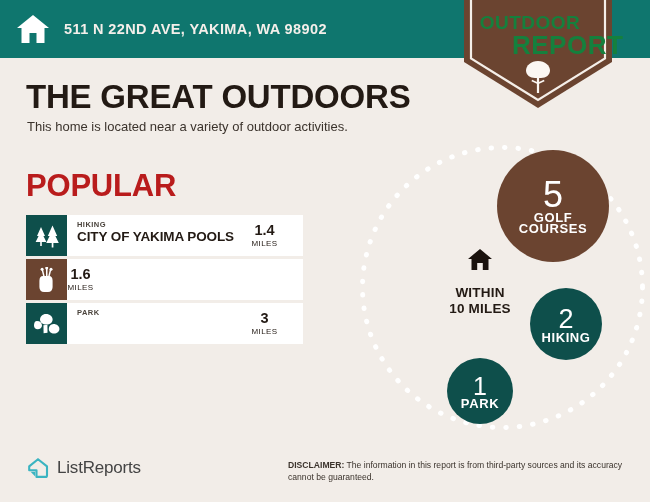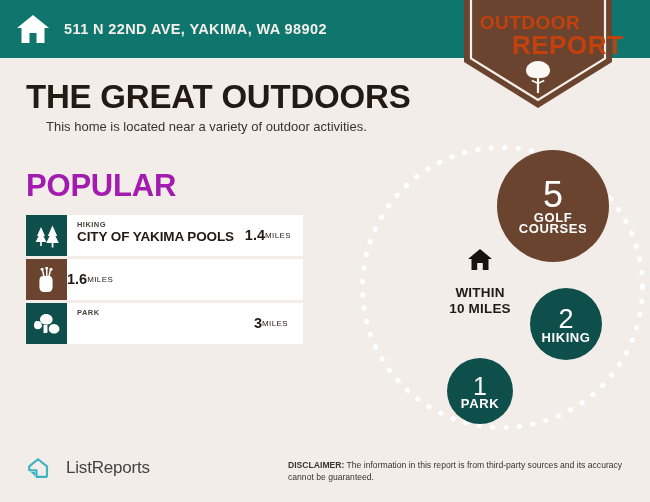--- a/index.html
+++ b/index.html
@@ -23,38 +23,38 @@
     letter-spacing:0.4px; text-transform:uppercase; white-space:nowrap;
   }
 
   
   .badge{
     position:absolute; left:464px; top:0; width:148px; height:108px;
   }
   .badge svg{ display:block; }
   .badge-label{
     position:absolute; left:0; top:12px; width:132px;
-    text-align:center; color:#c2410c; pointer-events:none;
+    text-align:center; color:#15803d; pointer-events:none;
   }
   .badge-label .l1{ display:block; font-size:19px; font-weight:bold; letter-spacing:0.5px; line-height:22px;}
   .badge-label .l2{ display:block; font-size:26px; font-weight:bold; letter-spacing:0.5px; line-height:22px;padding-left:48px;}
 
   
   .title{
     position:absolute; left:26px; top:78px;
     font-size:33px; font-weight:bold; letter-spacing:-0.2px;
     color:#231A14; text-transform:uppercase;
   }
   .subtitle{
     position:absolute; left:27px; top:119px;
-    font-size:13px; color:#3B332C;margin-left:19px;
+    font-size:13px; color:#3B332C;
   }
   .popular{
     position:absolute; left:26px; top:168px;
-    font-size:31px; font-weight:bold; color:#a21caf; letter-spacing:-0.2px;
+    font-size:31px; font-weight:bold; color:#b91c1c; letter-spacing:-0.2px;
   }
 
   
   .list{ position:absolute; left:26px; top:215px; width:277px; }
   .row{
     position:relative; height:41px; background:#FFFFFF; margin-bottom:3px;
     display:flex; align-items:stretch; overflow:hidden;
   }
   .row-icon{
     width:41px; min-width:41px; display:flex; align-items:center; justify-content:center;
@@ -63,22 +63,22 @@
   .row-body{ flex:1; padding-left:10px; padding-top:5px; overflow:hidden; }
   .cat{
     font-size:7.5px; font-weight:bold; letter-spacing:0.45px;
     color:#4A433C; text-transform:uppercase; line-height:9px;
   }
   .nm{
     font-size:13.5px; font-weight:bold; color:#231A14; text-transform:uppercase;
     letter-spacing:-0.1px; line-height:15px;
   }
   .dist{
-    min-width:52px; padding-right:12px; text-align:center;
-    display:flex; flex-direction:row; align-items:center; justify-content:center;
+    min-width:52px; padding-right:25px; text-align:center;
+    display:flex; flex-direction:column; align-items:center; justify-content:center;
   }
   .dist .num{ font-size:14.5px; font-weight:bold; color:#231A14; line-height:15px; }
   .dist .unit{ font-size:8px; font-weight:normal; color:#231A14; letter-spacing:0.4px; line-height:11px;text-align:center; }
 
   
   .diagram{ position:absolute; left:355px; top:140px; width:295px; height:295px; }
   .diagram svg{ display:block; }
 
   .circ{
     position:absolute; border-radius:50%;
@@ -98,21 +98,21 @@
     position:absolute; left:426px; top:248px; width:108px; text-align:center;
   }
   .center .hic{ display:block; margin:0 auto; }
   .center .w1{ display:block; font-size:13.5px; font-weight:bold; color:#231A14; letter-spacing:0.2px; line-height:16px; margin-top:14px;}
   .center .w2{ display:block; font-size:13.5px; font-weight:bold; color:#231A14; letter-spacing:0.2px; line-height:16px;}
 
   
   .footer{
     position:absolute; left:0; bottom:0; width:650px; height:60px;
   }
-  .logo{ position:absolute; left:26px; top:14px; display:flex; align-items:center;gap:9px; }
+  .logo{ position:absolute; left:26px; top:14px; display:flex; align-items:center; }
   .logo-text{ margin-left:7px; font-size:17px; color:#444; letter-spacing:-0.2px; }
   .disclaimer{
     position:absolute; left:288px; top:18px; width:340px;
     font-size:8.6px; line-height:11.5px; color:#3B332C;
   }
   .disclaimer b{ font-weight:bold; }
 </style>
 </head>
 <body>
 

